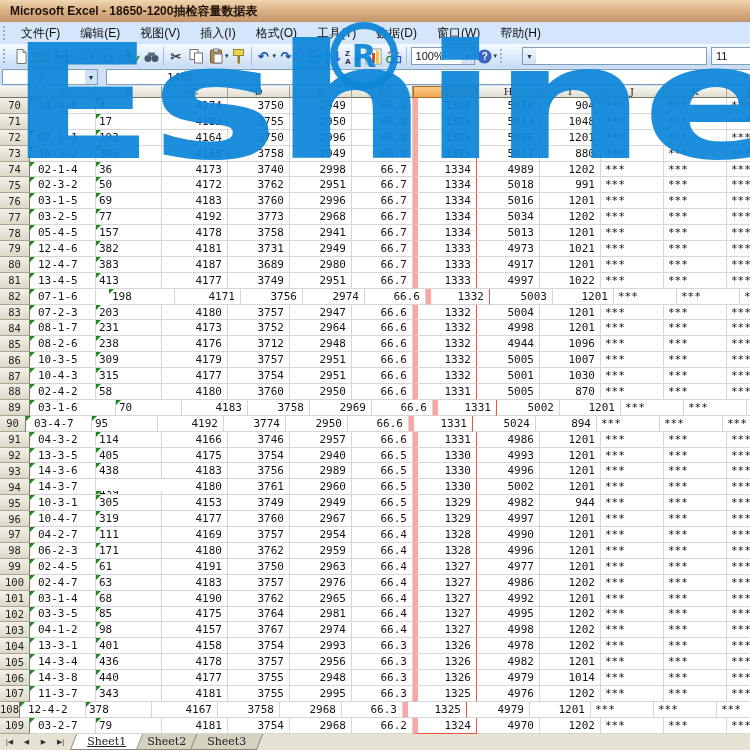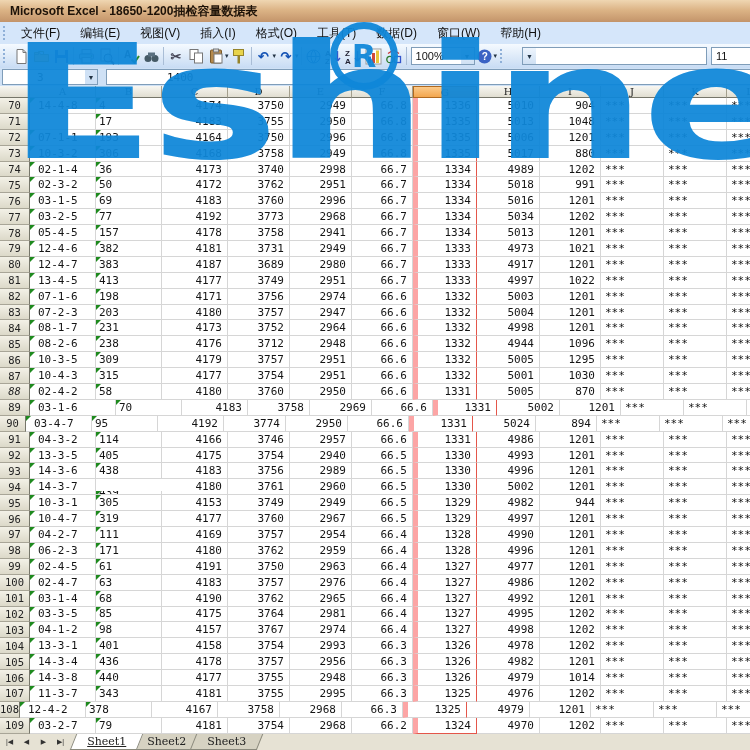--- a/index.html
+++ b/index.html
@@ -460,21 +460,21 @@
         <div class="cl num gsel" style="width: 64px;">1333</div>
         <div class="cl num" style="width: 63px;">4997</div>
         <div class="cl num" style="width: 61px;">1022</div>
         <div class="cl ast" style="width: 63px;">***</div>
         <div class="cl ast" style="width: 63px;">***</div>
         <div class="cl ast" style="width: 46px;">***</div>
       </div>
       <div class="grow">
         <div class="gut" style="width: 30px;">82</div>
         <div class="cl cola tri" style="width: 66px;">07-1-6</div>
-        <div class="cl colb tri" style="width: 66px;">198</div>
+        <div class="cl colb tri" style="width: 66px; margin-left: 13px;">198</div>
         <div class="cl num" style="width: 66px;">4171</div>
         <div class="cl num" style="width: 62px;">3756</div>
         <div class="cl num" style="width: 62px;">2974</div>
         <div class="cl num" style="width: 61px;">66.6</div>
         <div class="cl num gsel" style="width: 64px;">1332</div>
         <div class="cl num" style="width: 63px;">5003</div>
         <div class="cl num" style="width: 61px;">1201</div>
         <div class="cl ast" style="width: 63px;">***</div>
         <div class="cl ast" style="width: 63px;">***</div>
         <div class="cl ast" style="width: 46px;">***</div>
@@ -527,42 +527,42 @@
       <div class="grow">
         <div class="gut" style="width: 30px;">86</div>
         <div class="cl cola tri" style="width: 66px;">10-3-5</div>
         <div class="cl colb tri" style="width: 66px;">309</div>
         <div class="cl num" style="width: 66px;">4179</div>
         <div class="cl num" style="width: 62px;">3757</div>
         <div class="cl num" style="width: 62px;">2951</div>
         <div class="cl num" style="width: 61px;">66.6</div>
         <div class="cl num gsel" style="width: 64px;">1332</div>
         <div class="cl num" style="width: 63px;">5005</div>
-        <div class="cl num" style="width: 61px;">1295</div>
+        <div class="cl num" style="width: 61px;">1007</div>
         <div class="cl ast" style="width: 63px;">***</div>
         <div class="cl ast" style="width: 63px;">***</div>
         <div class="cl ast" style="width: 46px;">***</div>
       </div>
       <div class="grow">
         <div class="gut" style="width: 30px;">87</div>
         <div class="cl cola tri" style="width: 66px;">10-4-3</div>
         <div class="cl colb tri" style="width: 66px;">315</div>
         <div class="cl num" style="width: 66px;">4177</div>
         <div class="cl num" style="width: 62px;">3754</div>
         <div class="cl num" style="width: 62px;">2951</div>
         <div class="cl num" style="width: 61px;">66.6</div>
         <div class="cl num gsel" style="width: 64px;">1332</div>
         <div class="cl num" style="width: 63px;">5001</div>
         <div class="cl num" style="width: 61px;">1030</div>
         <div class="cl ast" style="width: 63px;">***</div>
         <div class="cl ast" style="width: 63px;">***</div>
         <div class="cl ast" style="width: 46px;">***</div>
       </div>
       <div class="grow">
-        <div class="gut" style="width: 30px; font-style: italic;">88</div>
+        <div class="gut" style="width: 30px;">88</div>
         <div class="cl cola tri" style="width: 66px;">02-4-2</div>
         <div class="cl colb tri" style="width: 66px;">58</div>
         <div class="cl num" style="width: 66px;">4180</div>
         <div class="cl num" style="width: 62px;">3760</div>
         <div class="cl num" style="width: 62px;">2950</div>
         <div class="cl num" style="width: 61px;">66.6</div>
         <div class="cl num gsel" style="width: 64px;">1331</div>
         <div class="cl num" style="width: 63px;">5005</div>
         <div class="cl num" style="width: 61px;">870</div>
         <div class="cl ast" style="width: 63px;">***</div>

